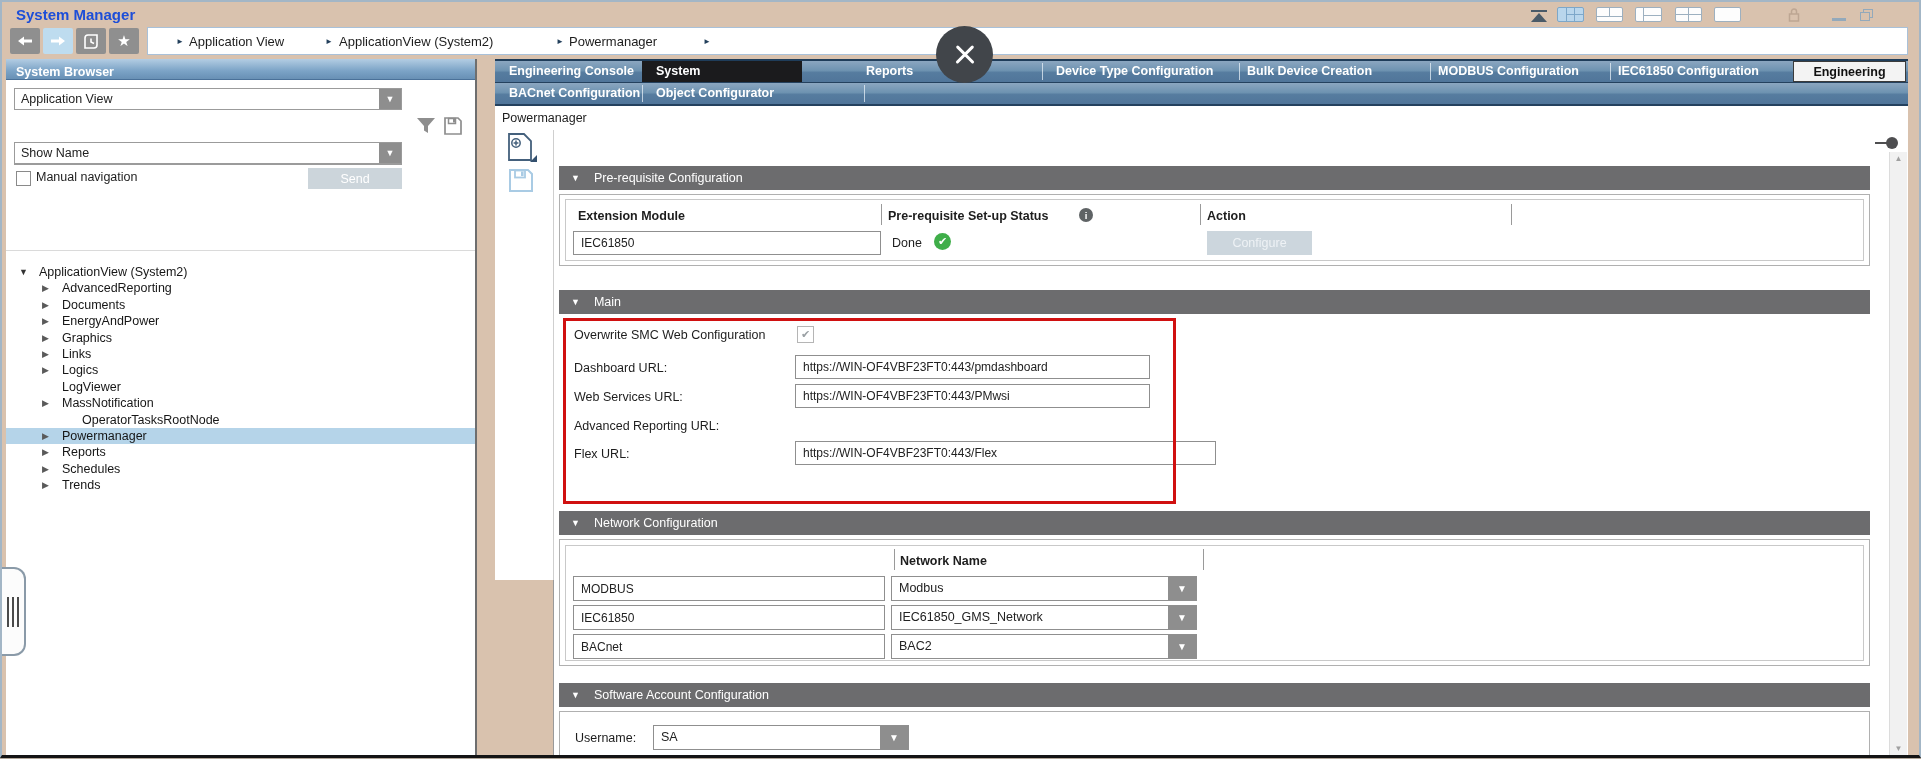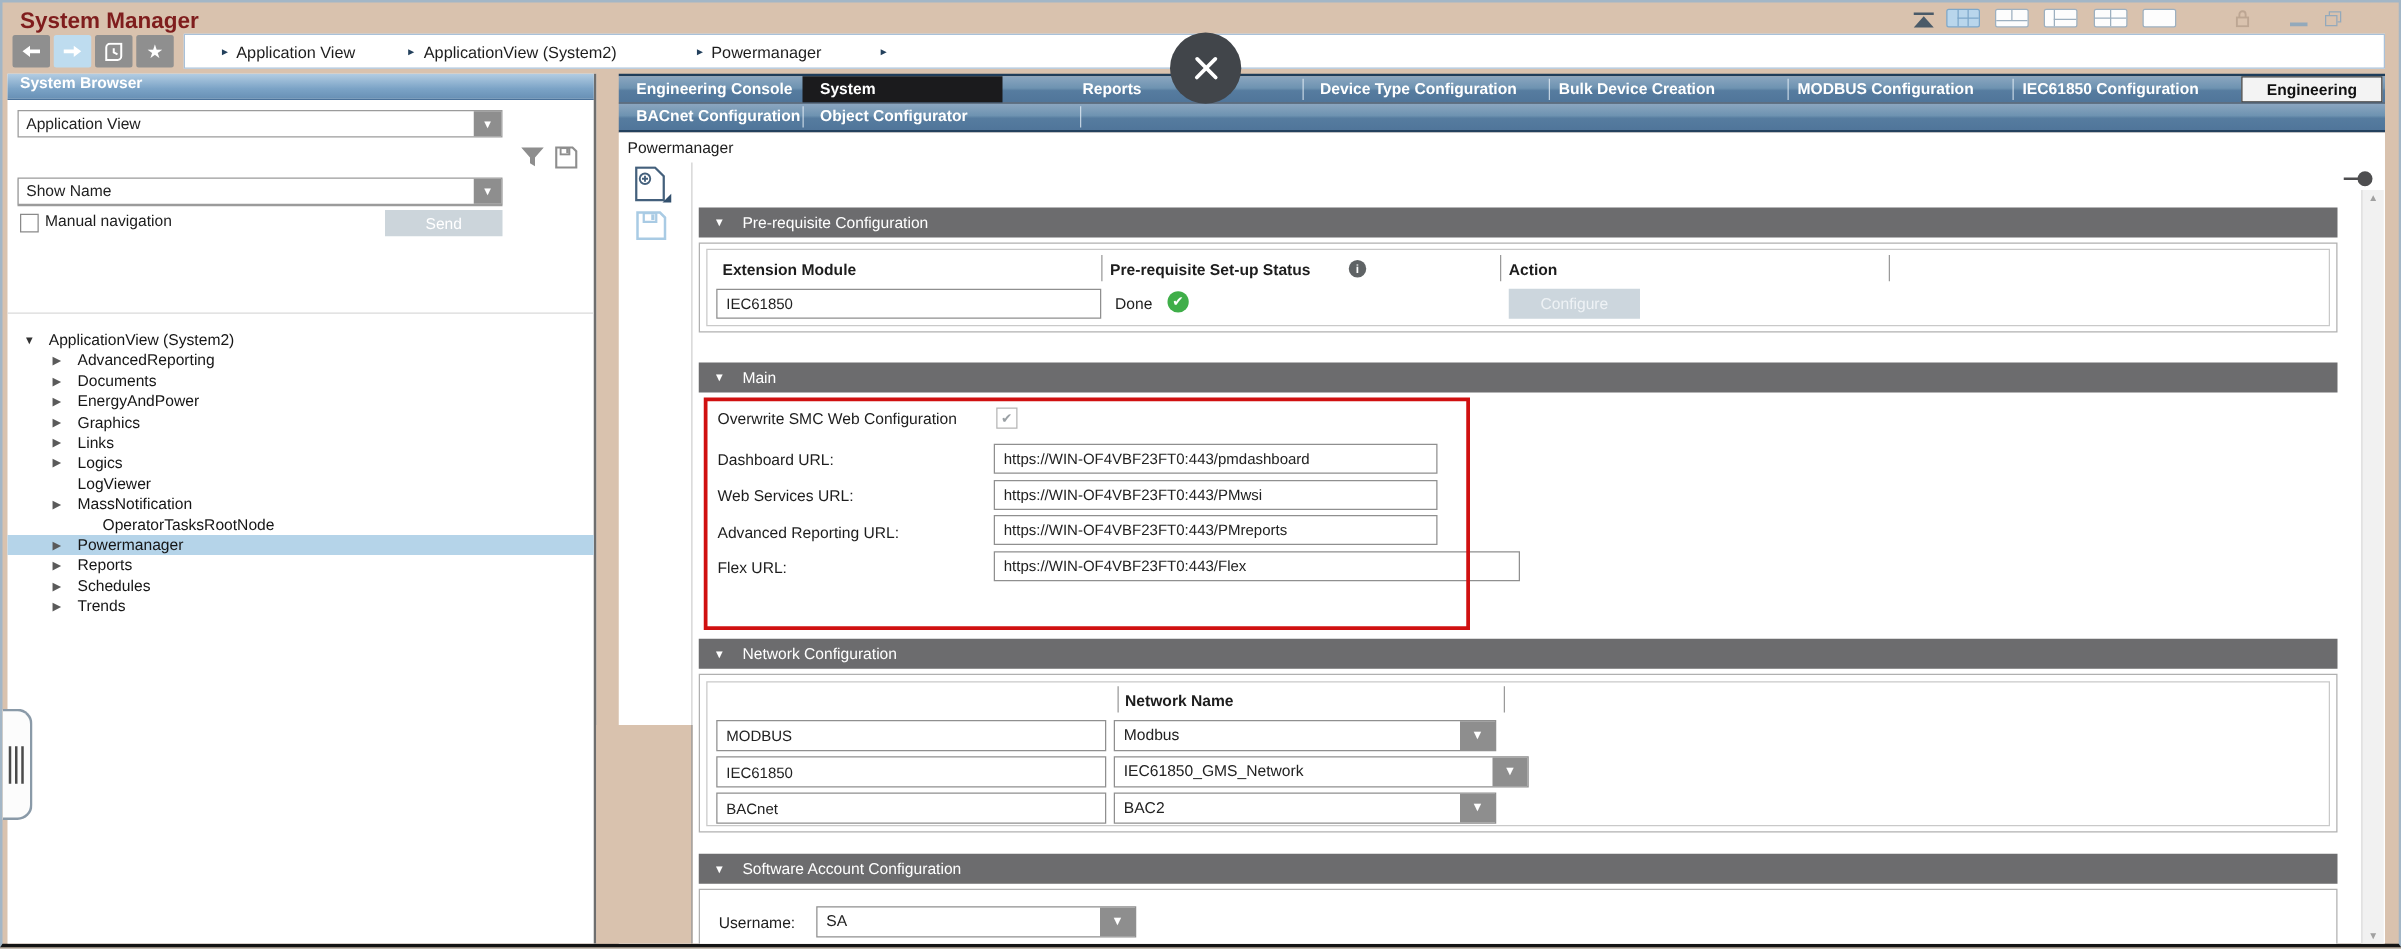--- a/index.html
+++ b/index.html
@@ -9,21 +9,21 @@
   .abs{position:absolute;}
   .txt{font-size:12.5px;color:#1d1d1d;white-space:nowrap;}
   .b{font-weight:bold;}
   .w{color:#fff;}
   
   .navbtn{width:30px;height:26px;background:#8f8f8f;border-radius:2px;display:flex;align-items:center;justify-content:center;}
   .navbtn.active{background:#bedcef;}
   
   #sidebar{left:4px;top:57px;width:469px;height:696px;background:#fff;border-right:2px solid #6e6e6e;}
   #sbheader{left:0;top:0;width:100%;height:21px;background:linear-gradient(#b3cde3,#7ba3c6 60%,#6890b5);
-            border-bottom:1px solid #4a7199;display:flex;align-items:flex-start;padding-left:10px;box-sizing:border-box;}
+            border-bottom:1px solid #4a7199;display:flex;align-items:flex-end;padding-left:10px;box-sizing:border-box;}
   .fieldbox{position:absolute;left:8px;width:388px;height:22px;border:1px solid #9b9b9b;background:#fff;box-sizing:border-box;}
   .fieldbox .val{position:absolute;left:6px;top:3px;font-size:12.5px;color:#222;}
   .dArrow{position:absolute;right:0;top:0;width:22px;height:100%;background:#8e8e8e;color:#fff;
           display:flex;align-items:center;justify-content:center;font-size:9px;}
   input.real{border:none;outline:none;background:transparent;position:absolute;left:6px;top:0;height:100%;width:310px;
              font-family:"Liberation Sans",sans-serif;font-size:12.5px;color:#222;}
   input.real::placeholder{color:#b4b4b4;font-style:italic;}
   .treerow{position:absolute;left:0;width:100%;height:16.4px;}
   .treerow .exp{position:absolute;left:36px;top:3px;font-size:9px;color:#5a5a5a;}
   .treerow .lbl{position:absolute;left:56px;top:1px;font-size:12.5px;color:#161616;}
@@ -61,21 +61,21 @@
   .handle i{display:block;width:2px;height:30px;background:#4a4a4a;}
   .redbox{position:absolute;left:561px;top:316px;width:607px;height:180px;border:3px solid #d01010;z-index:4;}
   .scroll{left:1887px;top:150px;width:17px;height:603px;background:#f1f1f1;border-left:1px solid #dcdcdc;}
   .hr{position:absolute;background:#dadada;}
 </style>
 </head>
 <body>
 
 <div id="app">
 
-  <div class="abs txt b" style="left:14px;top:4px;font-size:18px;color:#7f1d1d;">System Manager</div>
+  <div class="abs txt b" style="left:14px;top:4px;font-size:15px;color:#1d4ed8;">System Manager</div>
 
   <div class="abs" style="left:1529px;top:8px;">
     <div style="width:16px;height:2px;background:#4a5a68;"></div>
     <div style="width:0;height:0;border-left:8px solid transparent;border-right:8px solid transparent;border-bottom:9px solid #4a5a68;margin-top:1px;"></div>
   </div>
   <div class="laybtn sel" style="left:1555px;">
     <div class="layline" style="left:8px;top:0;width:1px;height:13px;background:#7da7c9;"></div>
     <div class="layline" style="left:8px;top:6px;width:17px;height:1px;background:#7da7c9;"></div>
     <div class="layline" style="left:16px;top:0;width:1px;height:13px;background:#7da7c9;"></div>
   </div>
@@ -321,21 +321,20 @@
   <div class="abs" style="left:795px;top:324px;width:15px;height:15px;border:1px solid #b5b5b5;background:#fff;color:#9aa0a4;
        font-size:11px;display:flex;align-items:center;justify-content:center;">✔</div>
 
   <span class="abs txt" style="left:572px;top:359px;">Dashboard URL:</span>
   <input class="finput" style="left: 793px; top: 353px; width: 355px;" readonly="" value="https://WIN-OF4VBF23FT0:443/pmdashboard">
 
   <span class="abs txt" style="left:572px;top:388px;">Web Services URL:</span>
   <input class="finput" style="left: 793px; top: 382px; width: 355px;" readonly="" value="https://WIN-OF4VBF23FT0:443/PMwsi">
 
   <span class="abs txt" style="left:572px;top:417px;">Advanced Reporting URL:</span>
-  <input class="finput" style="left: 793px; top: 410px; width: 355px;" readonly="" value="https://WIN-OF4VBF23FT0:443/PMreports">
 
   <span class="abs txt" style="left:572px;top:445px;">Flex URL:</span>
   <input class="finput" style="left: 793px; top: 439px; width: 421px;" readonly="" value="https://WIN-OF4VBF23FT0:443/Flex">
 
   <div class="sechdr" style="top:509px;">
     <span class="tri">▼</span>
     <span class="ttl">Network Configuration</span>
   </div>
   <div class="secbox" style="top:537px;height:127px;">
     <div class="inbox" style="left:5px;top:5px;width:1299px;height:116px;">
@@ -344,21 +343,21 @@
       <span class="abs txt b" style="left:334px;top:8px;">Network Name</span>
       <div class="colsep" style="left:637px;top:3px;"></div>
 
       <input class="finput" style="left: 7px; top: 30px; width: 312px; height: 25px;" readonly="" value="MODBUS">
       <div class="combo" style="left:325px;top:30px;width:306px;">
         <span class="cval">Modbus</span>
         <span class="cbtn">▼</span>
       </div>
 
       <input class="finput" style="left: 7px; top: 59px; width: 312px; height: 25px;" readonly="" value="IEC61850">
-      <div class="combo" style="left:325px;top:59px;width:332px;">
+      <div class="combo" style="left:325px;top:59px;width:306px;">
         <span class="cval">IEC61850_GMS_Network</span>
         <span class="cbtn">▼</span>
       </div>
 
       <input class="finput" style="left: 7px; top: 88px; width: 312px; height: 25px;" readonly="" value="BACnet">
       <div class="combo" style="left:325px;top:88px;width:306px;">
         <span class="cval">BAC2</span>
         <span class="cbtn">▼</span>
       </div>
     </div>

